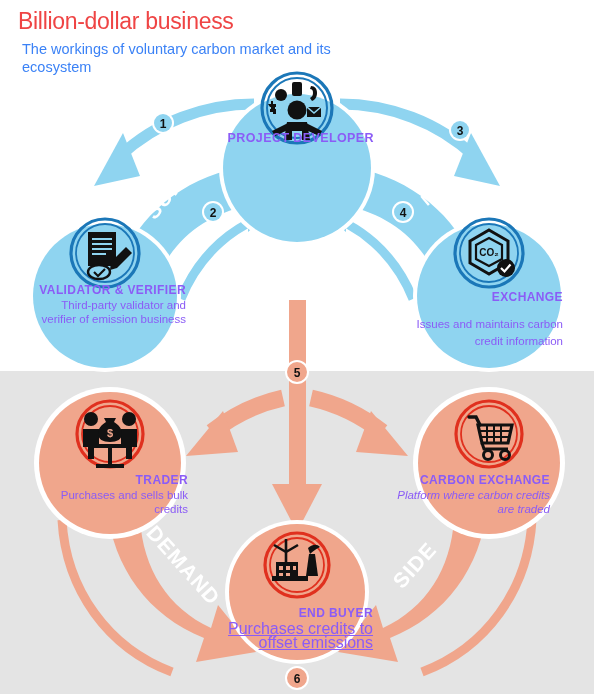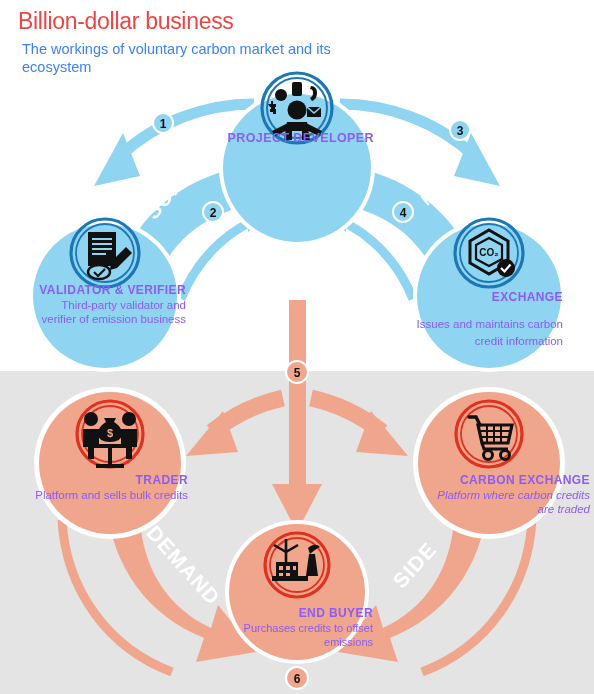--- a/index.html
+++ b/index.html
@@ -283,26 +283,26 @@
     <div class="d" style="font-size:11.5px;line-height:13.5px;margin-top:1px;">Third-party validator and verifier of emission business</div>
   </div>
 
   <div class="node-txt" style="left:415px;top:290px;width:148px;">
     <div class="t" style="font-size:12px;line-height:15px;">EXCHANGE</div>
     <div class="d" style="font-size:11.5px;line-height:17px;margin-top:11px;">Issues and maintains carbon credit information</div>
   </div>
 
   <div class="node-txt" style="left:32px;top:473px;width:156px;">
     <div class="t" style="font-size:12px;line-height:15px;">TRADER</div>
-    <div class="d" style="font-size:11.5px;line-height:13.5px;margin-top:1px;">Platform and sells bulk credits</div>
-  </div>
-
-  <div class="node-txt" style="left:394px;top:473px;width:156px;margin-left:40px;">
+    <div class="d" style="font-size:11.5px;line-height:13.5px;margin-top:1px;">Purchases and sells bulk credits</div>
+  </div>
+
+  <div class="node-txt" style="left:394px;top:473px;width:156px;">
     <div class="t" style="font-size:12px;line-height:15px;">CARBON EXCHANGE</div>
     <div class="d" style="font-size:11.5px;line-height:13.5px;margin-top:1px;font-style:italic;">Platform where carbon credits are traded</div>
   </div>
 
   <div class="node-txt" style="left:221px;top:606px;width:152px;">
     <div class="t" style="font-size:12px;line-height:15px;">END BUYER</div>
-    <div class="d" style="font-size:11px;line-height:13.5px;margin-top:1px;">Purchases credits to offset emissions</div>
+    <div class="d" style="font-size:16px;line-height:13.5px;margin-top:1px;text-decoration:underline;">Purchases credits to offset emissions</div>
   </div>
 
 </div>
 
 </body></html>

